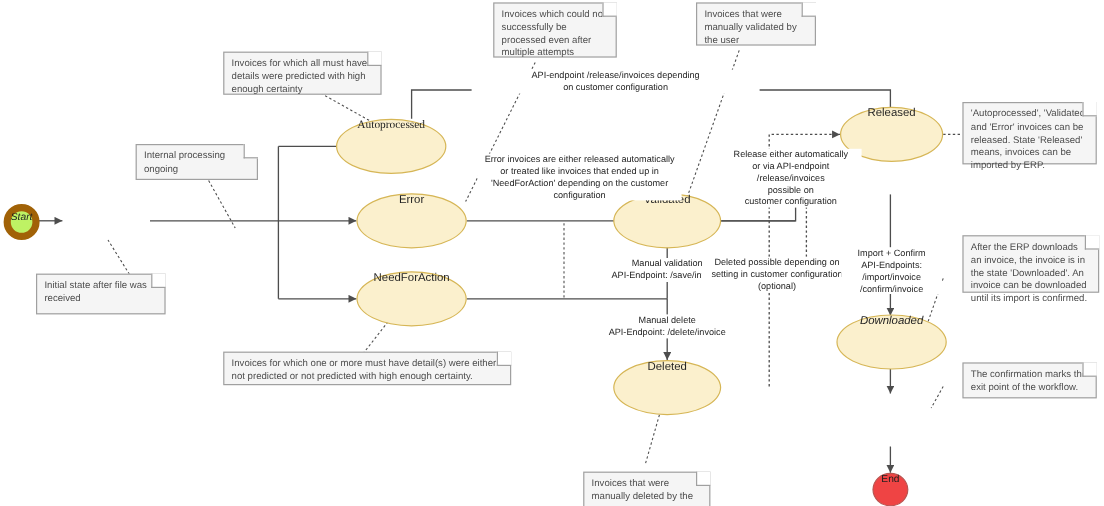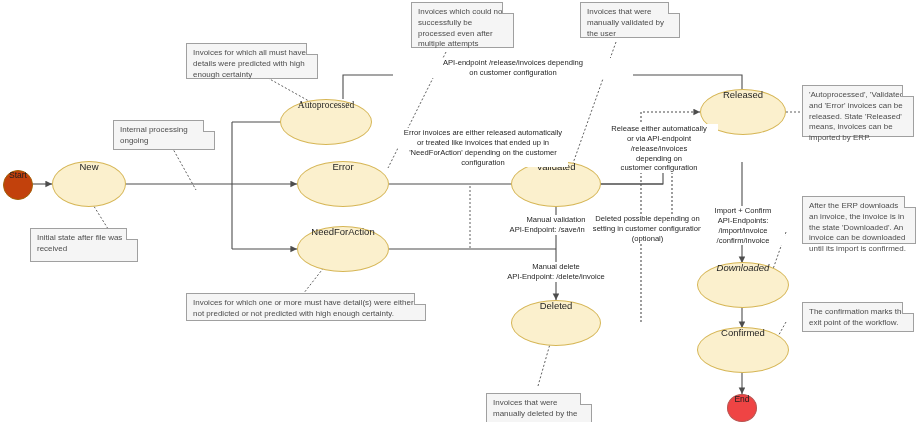--- a/index.html
+++ b/index.html
@@ -37,22 +37,23 @@
   }
   .node.ellipse {
     background: #fbf0cd;
     border: 1px solid #d6b656;
     border-radius: 50%;
   }
   .node.terminator {
     border-radius: 50%;
   }
   .node.start {
-    background: #c2410c;
-    border: 1px solid #a16207;
+    background: #bef264;
+    border: 6px solid #a16207;
+    font-style: italic;
   }
   .node.end {
     background: #ef4444;
     border: 1px solid #b85450;
   }
   .note {
     position: absolute;
     box-sizing: border-box;
     background: #f5f5f5;
     border: 1px solid #a0a0a0;
@@ -144,23 +145,20 @@
       <path d="M786,112 L802,112"></path>
       <path d="M786,232 L772,272"></path>
       <path d="M786,322 L776,340"></path>
     </g>
   </svg>
 
   <div class="node terminator start" style="left:3px; top:170px; width:30px; height:30px; font-size:8.5px;">
     <span>Start</span>
   </div>
 
-  <div class="node ellipse" style="left:52px; top:161px; width:74px; height:46px;">
-    <span>New</span>
-  </div>
 
   <div class="node ellipse" style="left:280px; top:99px; width:92px; height:46px;font-family:Liberation Serif, serif;">
     <span>Autoprocessed</span>
   </div>
 
   <div class="node ellipse" style="left:297px; top:161px; width:92px; height:46px;">
     <span>Error</span>
   </div>
 
   <div class="node ellipse" style="left:297px; top:226px; width:92px; height:46px;">
@@ -176,38 +174,35 @@
   </div>
 
   <div class="node ellipse" style="left:700px; top:89px; width:86px; height:46px;">
     <span>Released</span>
   </div>
 
   <div class="node ellipse" style="left:697px; top:262px; width:92px; height:46px;font-style:italic;">
     <span>Downloaded</span>
   </div>
 
-  <div class="node ellipse" style="left:697px; top:327px; width:92px; height:46px;">
-    <span>Confirmed</span>
-  </div>
 
   <div class="node terminator end" style="left:727px; top:394px; width:30px; height:28px; font-size:8.5px;">
     <span>End</span>
   </div>
 
   <div class="edge-label" style="left:393px; top:58px; width:240px;">
     <div>API-endpoint /release/invoices depending</div>
     <div>on customer configuration</div>
   </div>
 
   <div class="edge-label" style="left:600px; top:124px; width:118px;">
     <div>Release either automatically</div>
     <div>or via API-endpoint</div>
     <div>/release/invoices</div>
-    <div>depending on</div>
+    <div>possible on</div>
     <div>customer configuration</div>
   </div>
 
   <div class="edge-label" style="left:486px; top:215px; width:140px;">
     <div>Manual validation</div>
     <div>API-Endpoint: /save/invoice</div>
   </div>
 
   <div class="edge-label" style="left:486px; top:262px; width:140px;">
     <div>Manual delete</div>

